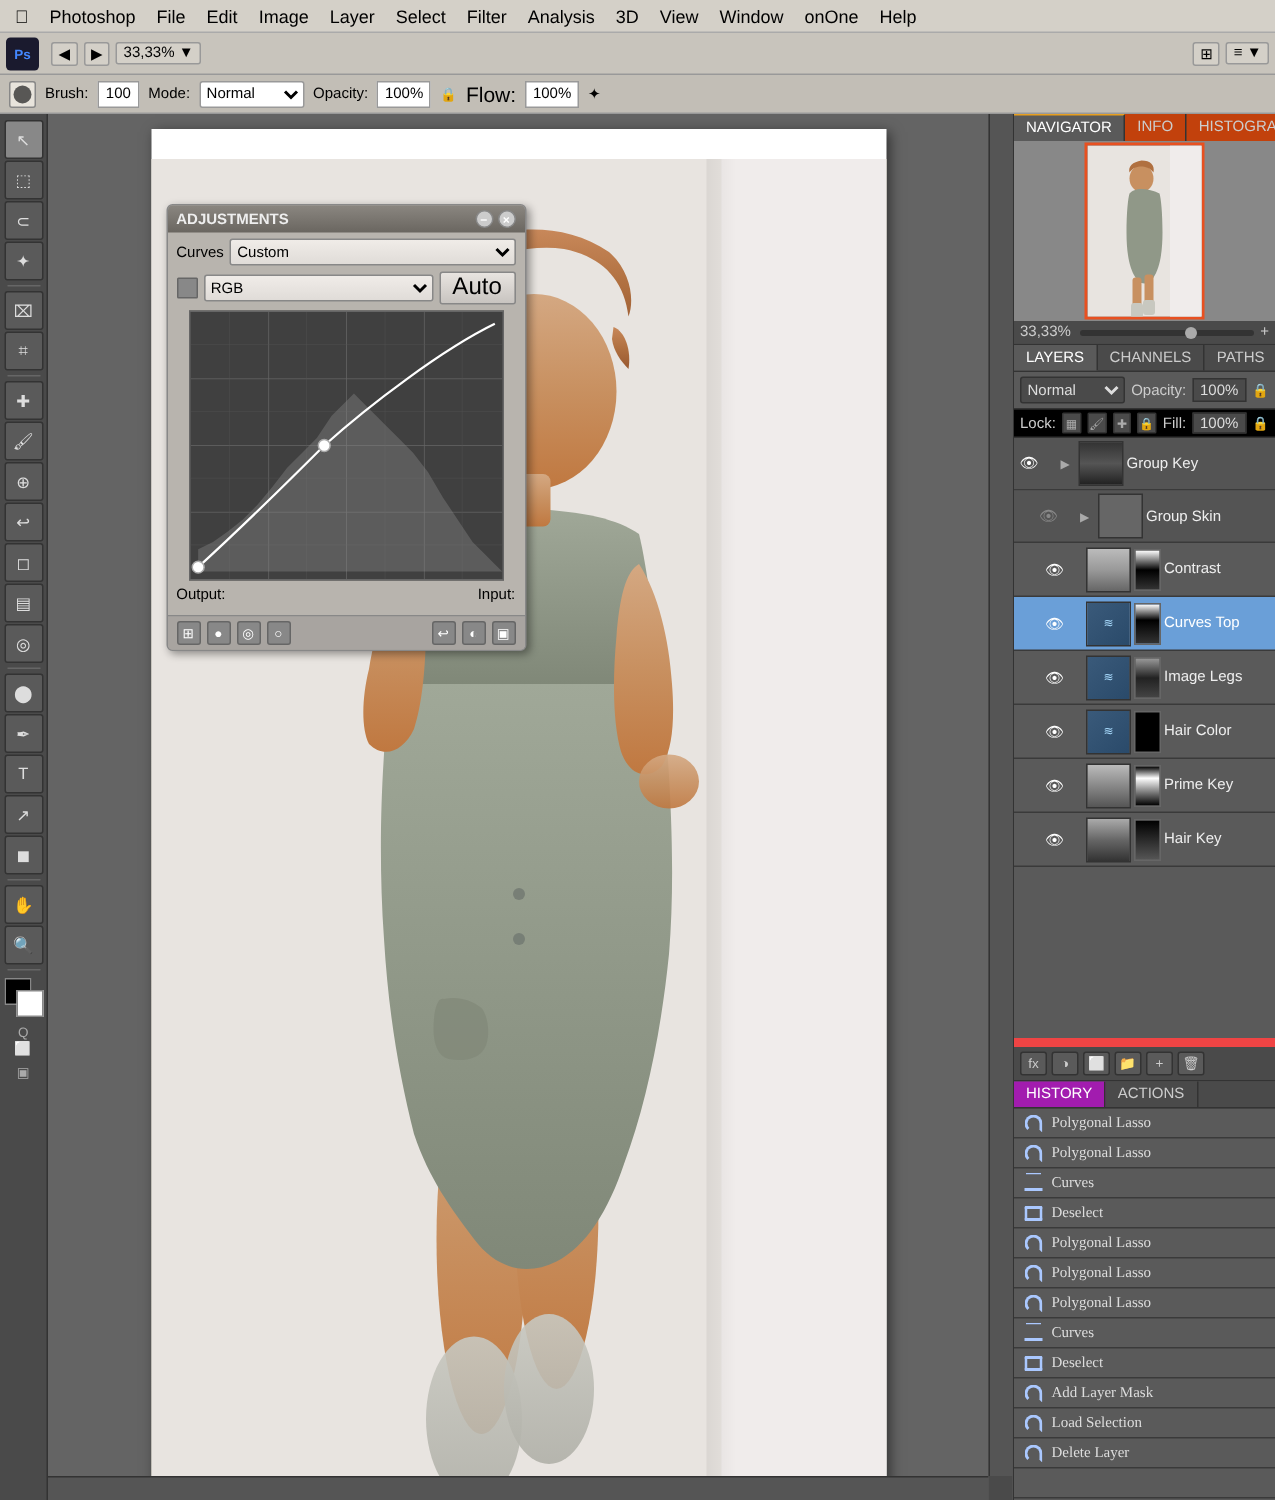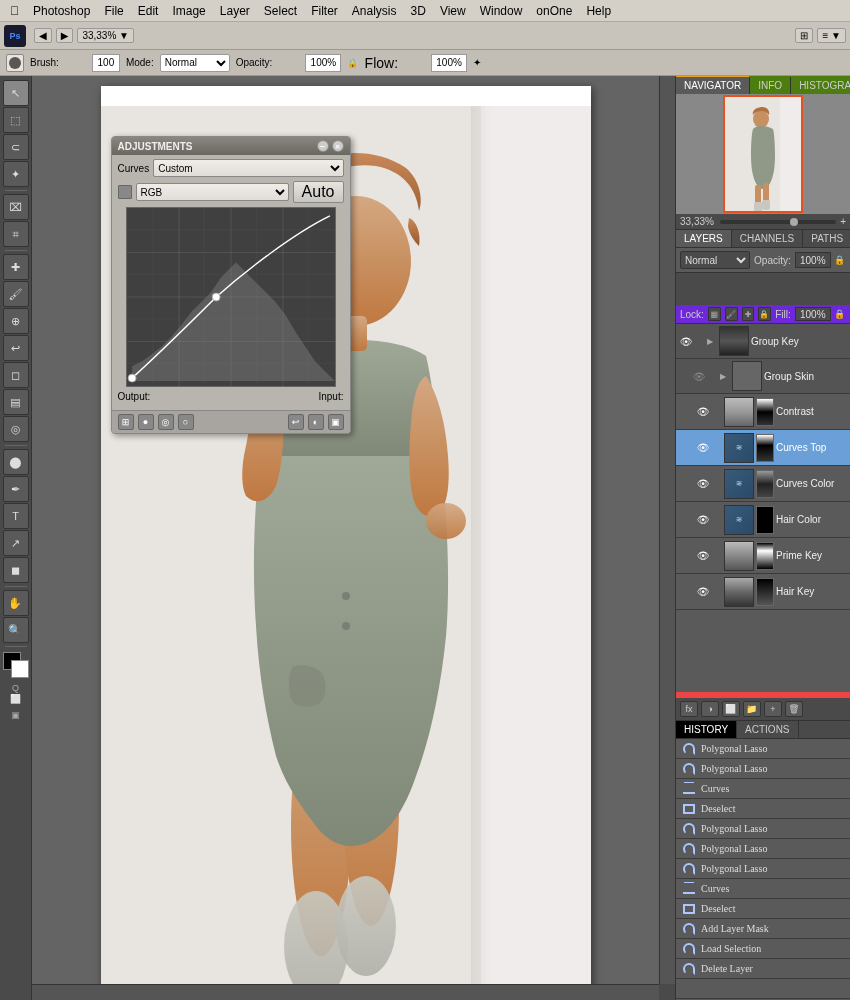--- a/index.html
+++ b/index.html
@@ -69,21 +69,20 @@
       border-radius: 2px;
     }
     .opt-label { font-size: 10px; color: #000; }
     .opt-val {
       width: 36px; height: 18px;
       background: #fff;
       border: 1px solid #999;
       text-align: center;
       font-size: 10px;
       color: #000;
-      margin-left: 27px;
     }
 
     
     #tool-options-bar {
       width: 100%;
       height: 26px;
       background: #c2beb6;
       display: flex;
       align-items: center;
       padding: 0 6px;
@@ -324,22 +323,21 @@
       flex-shrink: 0;
     }
 
     
     #navigator {
       background: #5a5a5a;
       border-bottom: 1px solid #333;
     }
     #nav-tabs {
       display: flex;
-      background: #4d7c0f;
-      align-items: center;
+      background: #c2410c;
     }
     .nav-tab {
       padding: 3px 8px;
       font-size: 10px;
       cursor: pointer;
       color: #ccc;
       border-right: 1px solid #333;
     }
     .nav-tab.active {
       background: #5a5a5a;
@@ -427,27 +425,26 @@
     .opacity-label { font-size: 10px; color: #ccc; }
     .opacity-val {
       width: 36px; height: 16px;
       background: #4a4a4a;
       border: 1px solid #333;
       color: #ddd;
       font-size: 10px;
       text-align: center;
     }
     #layers-lock-row {
-      background: #6d28d9;
+      background: #000000;
       padding: 2px 4px;
       display: flex;
       align-items: center;
       gap: 4px;
       border-bottom: 1px solid #333;
-      margin-top: 32px;
     }
     .lock-label { font-size: 10px; color: #ccc; }
     .lock-icon {
       width: 16px; height: 14px;
       background: #4a4a4a;
       border: 1px solid #333;
       border-radius: 1px;
       display: flex; align-items: center; justify-content: center;
       font-size: 8px; color: #aaa;
       cursor: pointer;
@@ -559,21 +556,21 @@
       border-bottom: 1px solid #333;
     }
     .history-tab {
       padding: 3px 8px;
       font-size: 10px;
       cursor: pointer;
       color: #ccc;
       border-right: 1px solid #333;
     }
     .history-tab.active {
-      background: #000000;
+      background: #a21caf;
       color: #fff;
     }
     #history-list {
       flex: 1;
       overflow-y: auto;
     }
     #history-list::-webkit-scrollbar { width: 6px; }
     #history-list::-webkit-scrollbar-track { background: #3a3a3a; }
     #history-list::-webkit-scrollbar-thumb { background: #777; }
     .history-item {
@@ -999,21 +996,21 @@
           <span class="layer-name active">Curves Top</span>
         </div>
 
         <div class="layer-item" style="padding-left:20px">
           <div class="eye-icon">👁</div>
           <div class="layer-chain"></div>
           <div class="layer-thumb" style="background:#4a6a8a">
             <div style="width:100%;height:100%;background:linear-gradient(135deg,#3a5a7a,#2a4a6a);display:flex;align-items:center;justify-content:center;font-size:8px;color:#adf">≋</div>
           </div>
           <div class="layer-thumb-mask" style="background:linear-gradient(to bottom,#999 0%,#222 50%,#444 100%)"></div>
-          <span class="layer-name">Curves Color</span>
+          <span class="layer-name">Image Legs</span>
         </div>
 
         <div class="layer-item" style="padding-left:20px">
           <div class="eye-icon">👁</div>
           <div class="layer-chain"></div>
           <div class="layer-thumb" style="background:#4a6a8a">
             <div style="width:100%;height:100%;background:linear-gradient(135deg,#3a5a7a,#2a4a6a);display:flex;align-items:center;justify-content:center;font-size:8px;color:#adf">≋</div>
           </div>
           <div class="layer-thumb-mask" style="background:#000"></div>
           <span class="layer-name">Hair Color</span>

